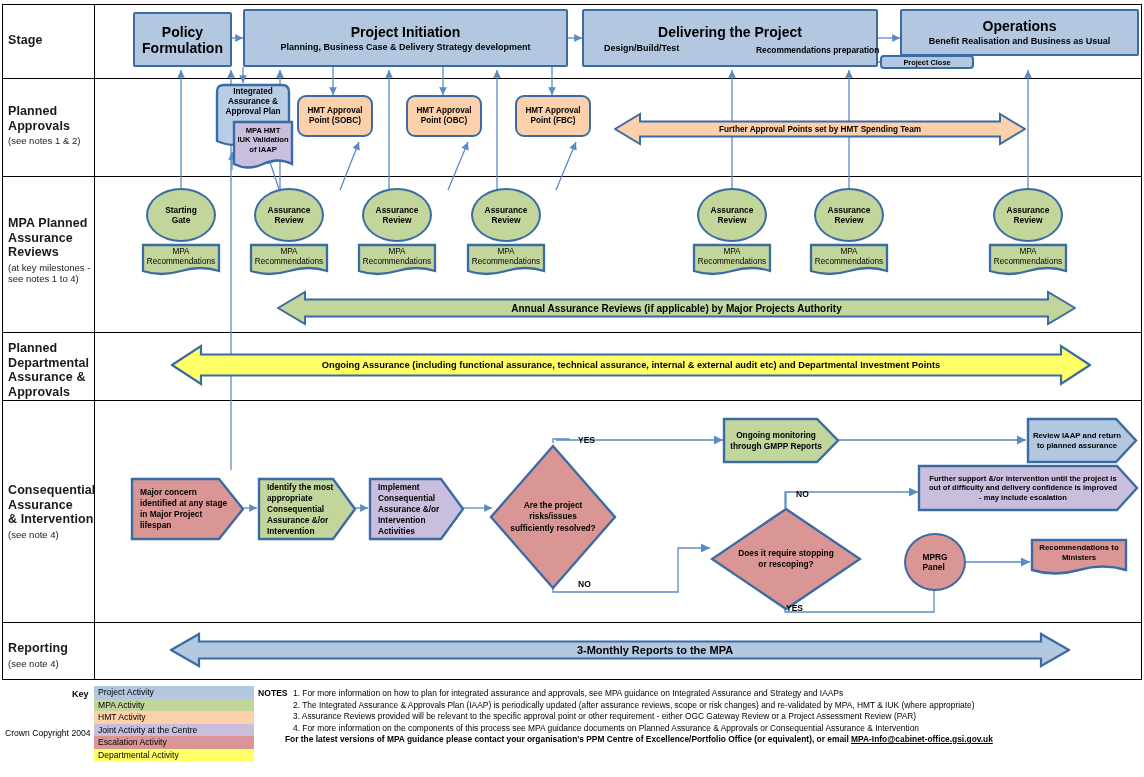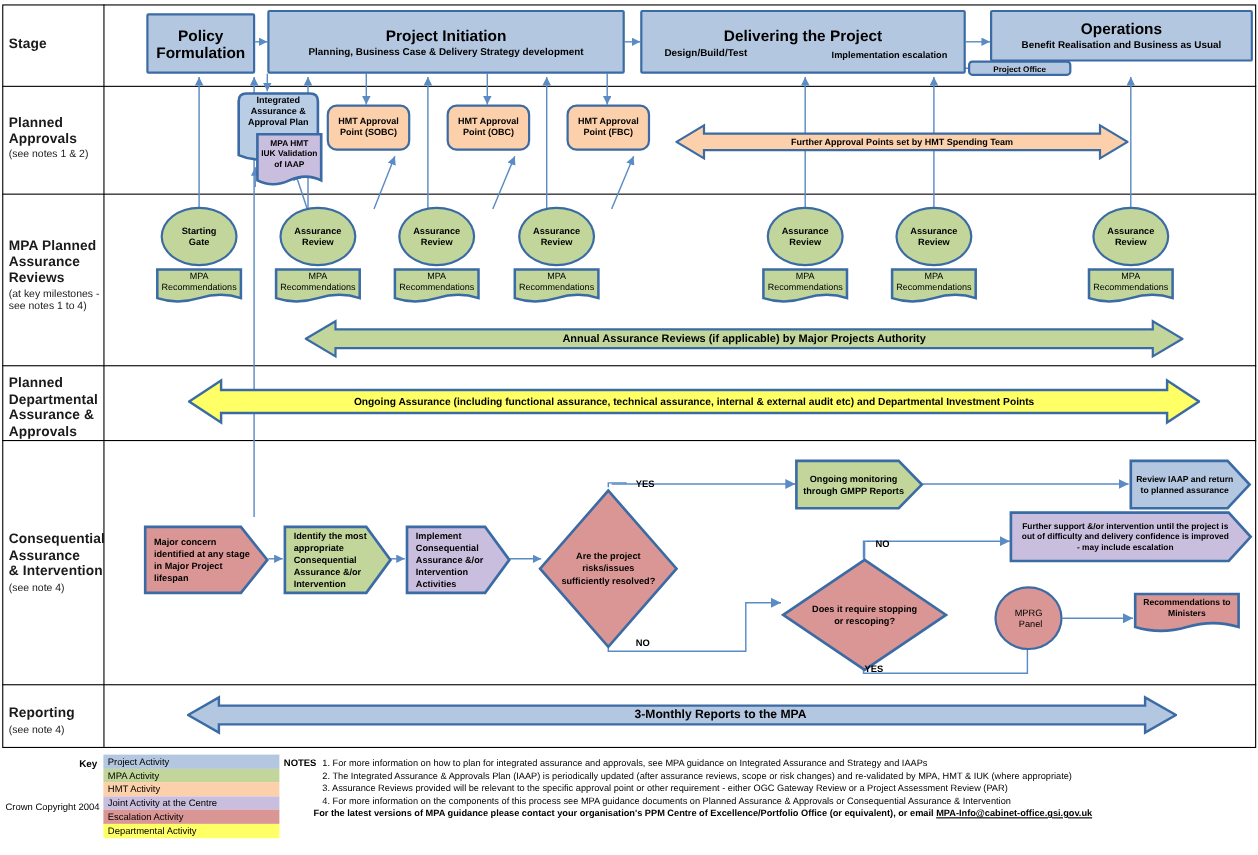--- a/index.html
+++ b/index.html
@@ -59,22 +59,22 @@
     background:#c2d69b;
     border-radius:50%;
     display:flex; align-items:center; justify-content:center; text-align:center;
     font-size:8.4px; font-weight:700; line-height:10.5px; color:#000;
   }
 
   .circle {
     position:absolute;
     border:2.2px solid #3b6ba5;
     background:#d99694; border-radius:50%;
-    display:flex; align-items:center; justify-content:center; text-align:right;
-    font-size:8.4px; font-weight:400; line-height:10.5px; color:#000;
+    display:flex; align-items:center; justify-content:center; text-align:left;
+    font-size:8.4px; font-weight:700; line-height:10.5px; color:#000;
   }
 
   
   .banner { position:absolute; }
   .banner svg { display:block; }
   .banner .blabel {
     position:absolute; left:0; top:0; width:100%; height:100%;
     display:flex; align-items:center; justify-content:center;
     font-size:10px; font-weight:700; color:#000; text-align:center;
     pointer-events:none;
@@ -238,24 +238,24 @@
 
   <div class="box stage-box" style="left:243px; top:9px; width:325px; height:58px;">
     <div class="stage-title">Project Initiation</div>
     <div class="stage-sub">Planning, Business Case &amp; Delivery Strategy development</div>
   </div>
 
   <div class="box stage-box" style="left:582px; top:9px; width:296px; height:58px; justify-content:flex-start; padding-top:13px;">
     <div class="stage-title">Delivering the Project</div>
   </div>
   <div style="position:absolute; left:604px; top:43px; font-size:9px; font-weight:700; color:#000;">Design/Build/Test</div>
-  <div style="position:absolute; left:756px; top:45px; font-size:8.4px; font-weight:700; color:#000;">Implementation escalation</div>
+  <div style="position:absolute; left:756px; top:45px; font-size:8.4px; font-weight:700; color:#000;">Recommendations preparation</div>
 
   <div class="box stage-box" style="left:880px; top:55px; width:94px; height:14px; border-radius:4px;">
-    <div style="font-size:7.4px; font-weight:700;">Project Office</div>
+    <div style="font-size:7.4px; font-weight:700;">Project Close</div>
   </div>
 
   <div class="box stage-box" style="left:900px; top:9px; width:239px; height:47px;">
     <div class="stage-title">Operations</div>
     <div class="stage-sub">Benefit Realisation and Business as Usual</div>
   </div>
 
   <div style="position:absolute; left:215px; top:83px; width:76px; height:67px;">
     <svg width="76" height="67" viewBox="0 0 76 67">
       <path d="M2,9 Q2,2 9,2 L67,2 Q74,2 74,9 L74,58 Q56,50 38,58 Q20,66 2,58 Z" fill="#b9cde5" stroke="#3b6ba5" stroke-width="2.4"></path>

